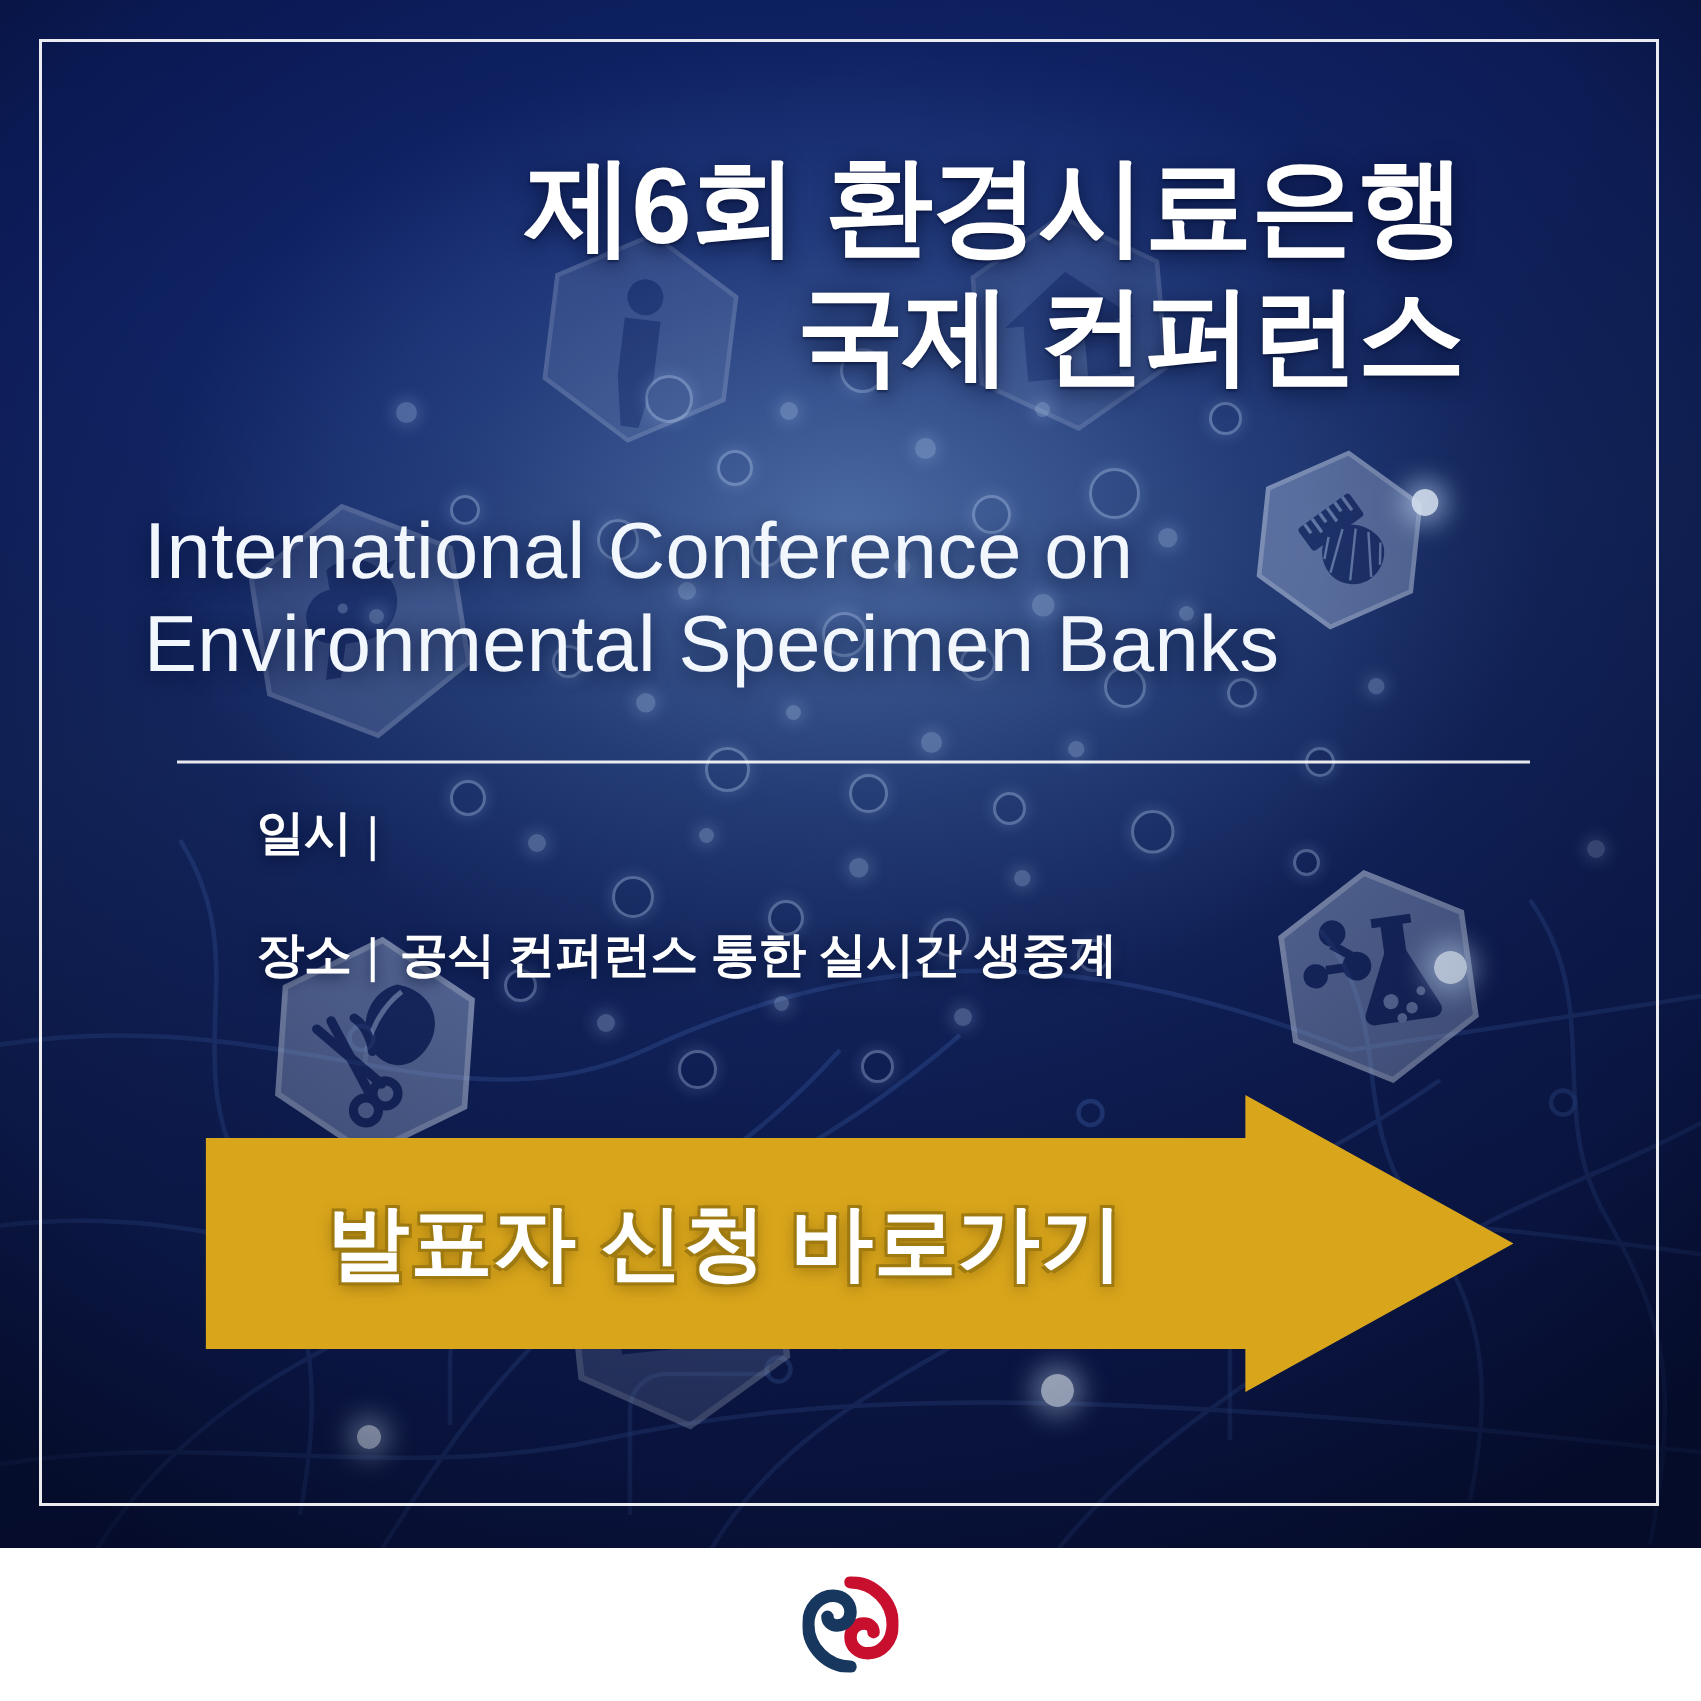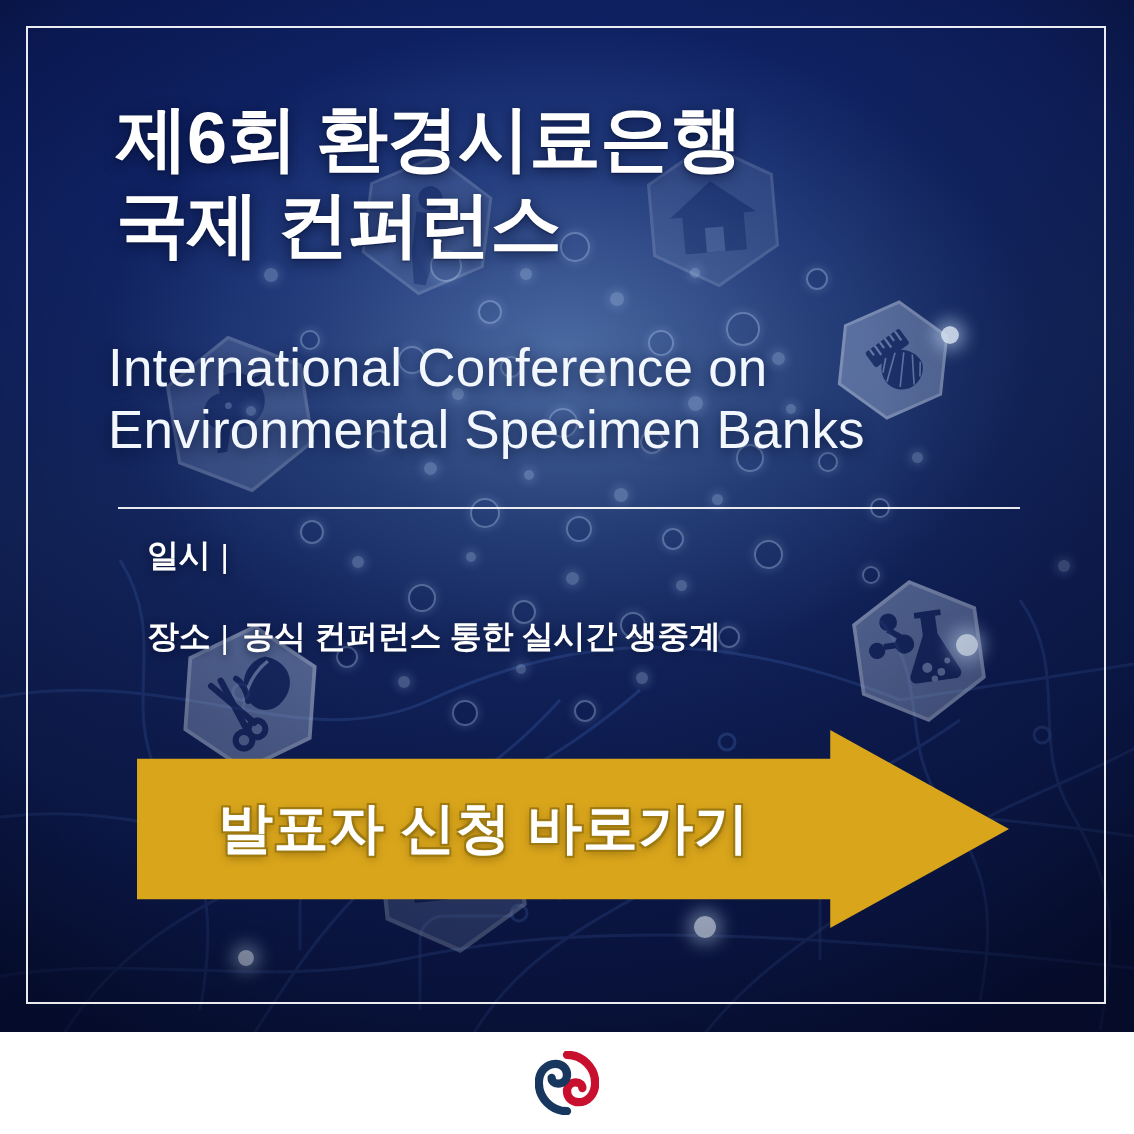--- a/index.html
+++ b/index.html
@@ -102,25 +102,26 @@
     left: 116px;
     top: 96px;
     width: 860px;
     color: #ffffff;
     font-size: 72px;
     font-weight: 700;
     line-height: 1.19;
     letter-spacing: -1px;
     text-shadow: 0 3px 14px rgba(4,14,48,0.75), 0 1px 2px rgba(4,14,48,0.6);
     white-space: pre-line;
+    text-align: right;
   }
 
   .title-en {
     position: absolute;
-    left: 108px;
+    left: 96px;
     top: 337px;
     width: 900px;
     color: #f2f6fd;
     font-size: 53px;
     font-weight: 400;
     line-height: 1.17;
     letter-spacing: 0.2px;
     text-shadow: 0 3px 13px rgba(4,14,48,0.7);
     white-space: pre-line;
   }
@@ -144,21 +145,21 @@
     display: flex;
     align-items: center;
     color: #ffffff;
     font-size: 32px;
     font-weight: 700;
     height: 58px;
     text-shadow: 0 2px 9px rgba(4,14,48,0.78);
     letter-spacing: -0.3px;
   }
   .info-row + .info-row { margin-top: 23px; }
-  .info-label { min-width: 60px; }
+  .info-label { min-width: 60px; margin-left: 24px; }
   .info-sep { margin: 0 14px 0 10px; font-weight: 400; }
   .info-value { }
 
   
   .cta-arrow {
     position: absolute;
     left: 137px;
     top: 730px;
     width: 872px;
     height: 198px;

